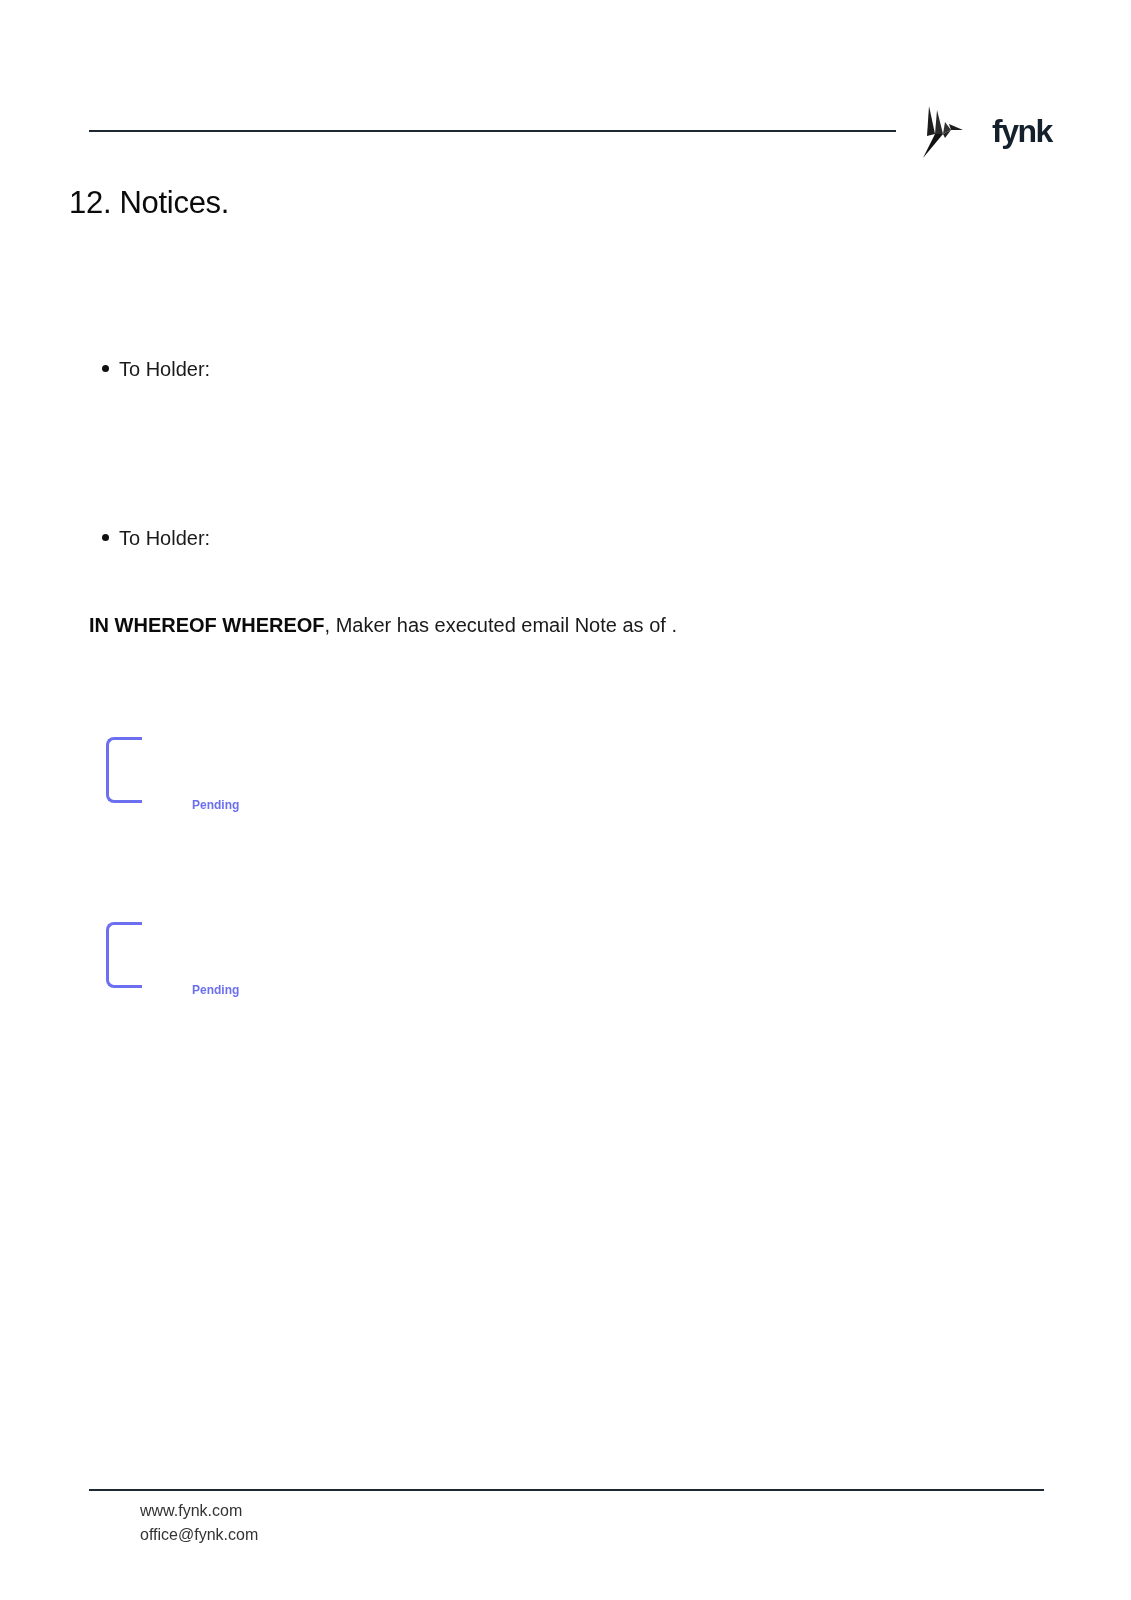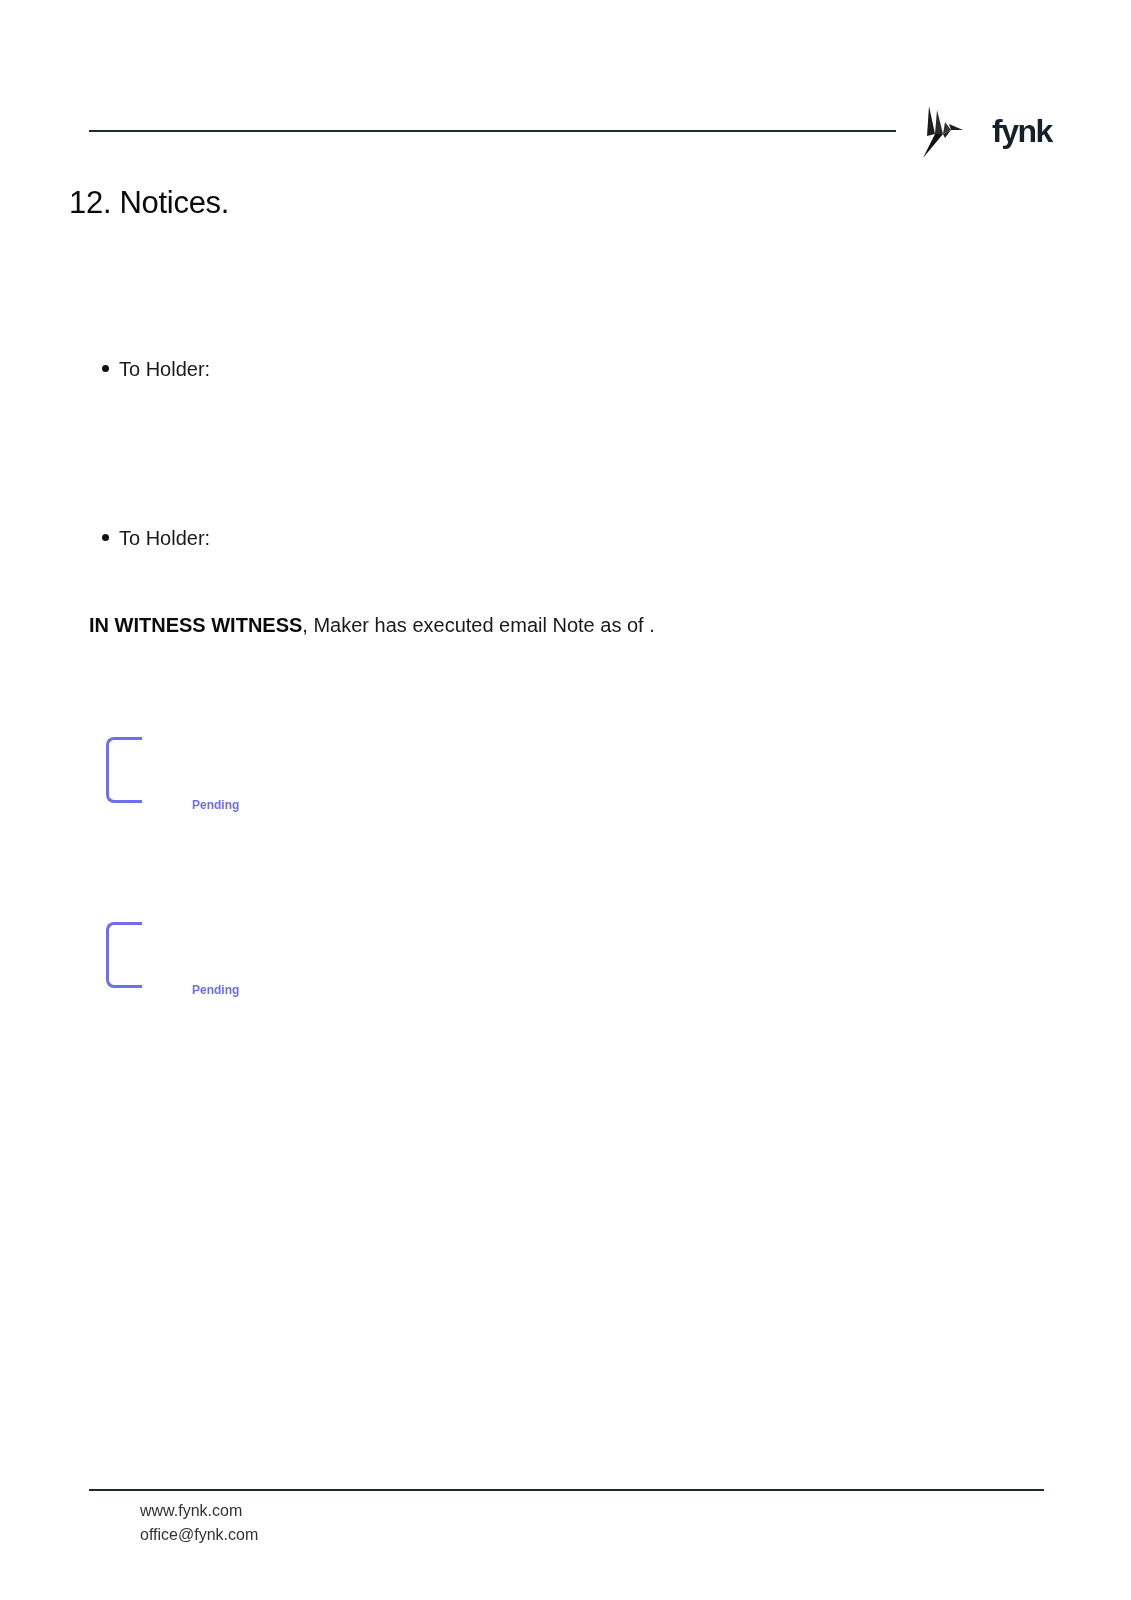--- a/index.html
+++ b/index.html
@@ -45,21 +45,21 @@
 </div>
 
 <div class="bullet" style="top:356px;">
   <span class="dot"></span><span>To Holder:</span>
 </div>
 <div class="bullet" style="top:494px;margin-top:31px;">
   <span class="dot"></span><span>To Holder:</span>
 </div>
 
 <div class="witness">
-  <b>IN WITNESS WITNESS</b><span>, Maker has executed email Note as of .</span>
+  <b>IN WHEREOF WHEREOF</b><span>, Maker has executed email Note as of .</span>
 </div>
 
 <div class="sig" style="top:737px;"></div>
 <div class="sig-status" style="left:147px; top:798px;">Pending</div>
 
 <div class="sig" style="top:922px;"></div>
 <div class="sig-status" style="left:147px; top:983px;">Pending</div>
 
 <div class="rule" style="left:89px; top:1489px; width:955px;"></div>
 <div class="footer-text" style="top:1500px;">www.fynk.com</div>

